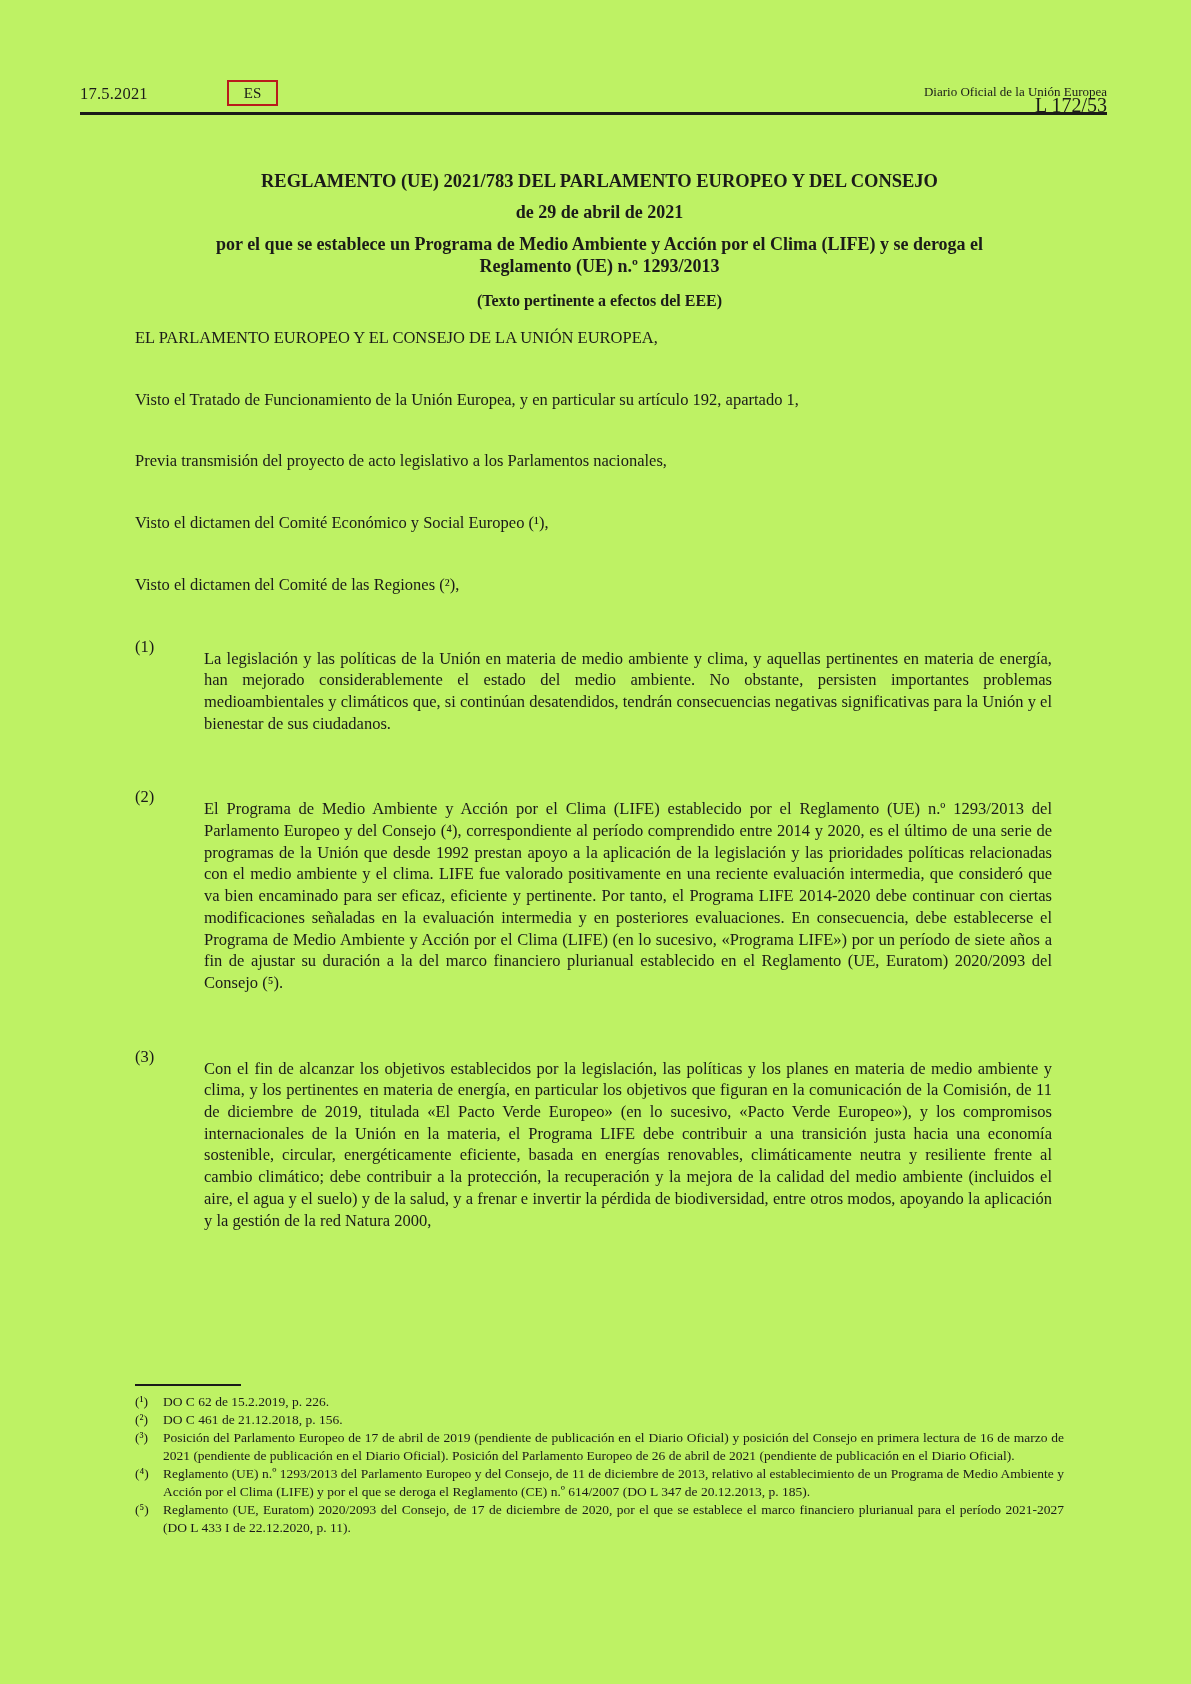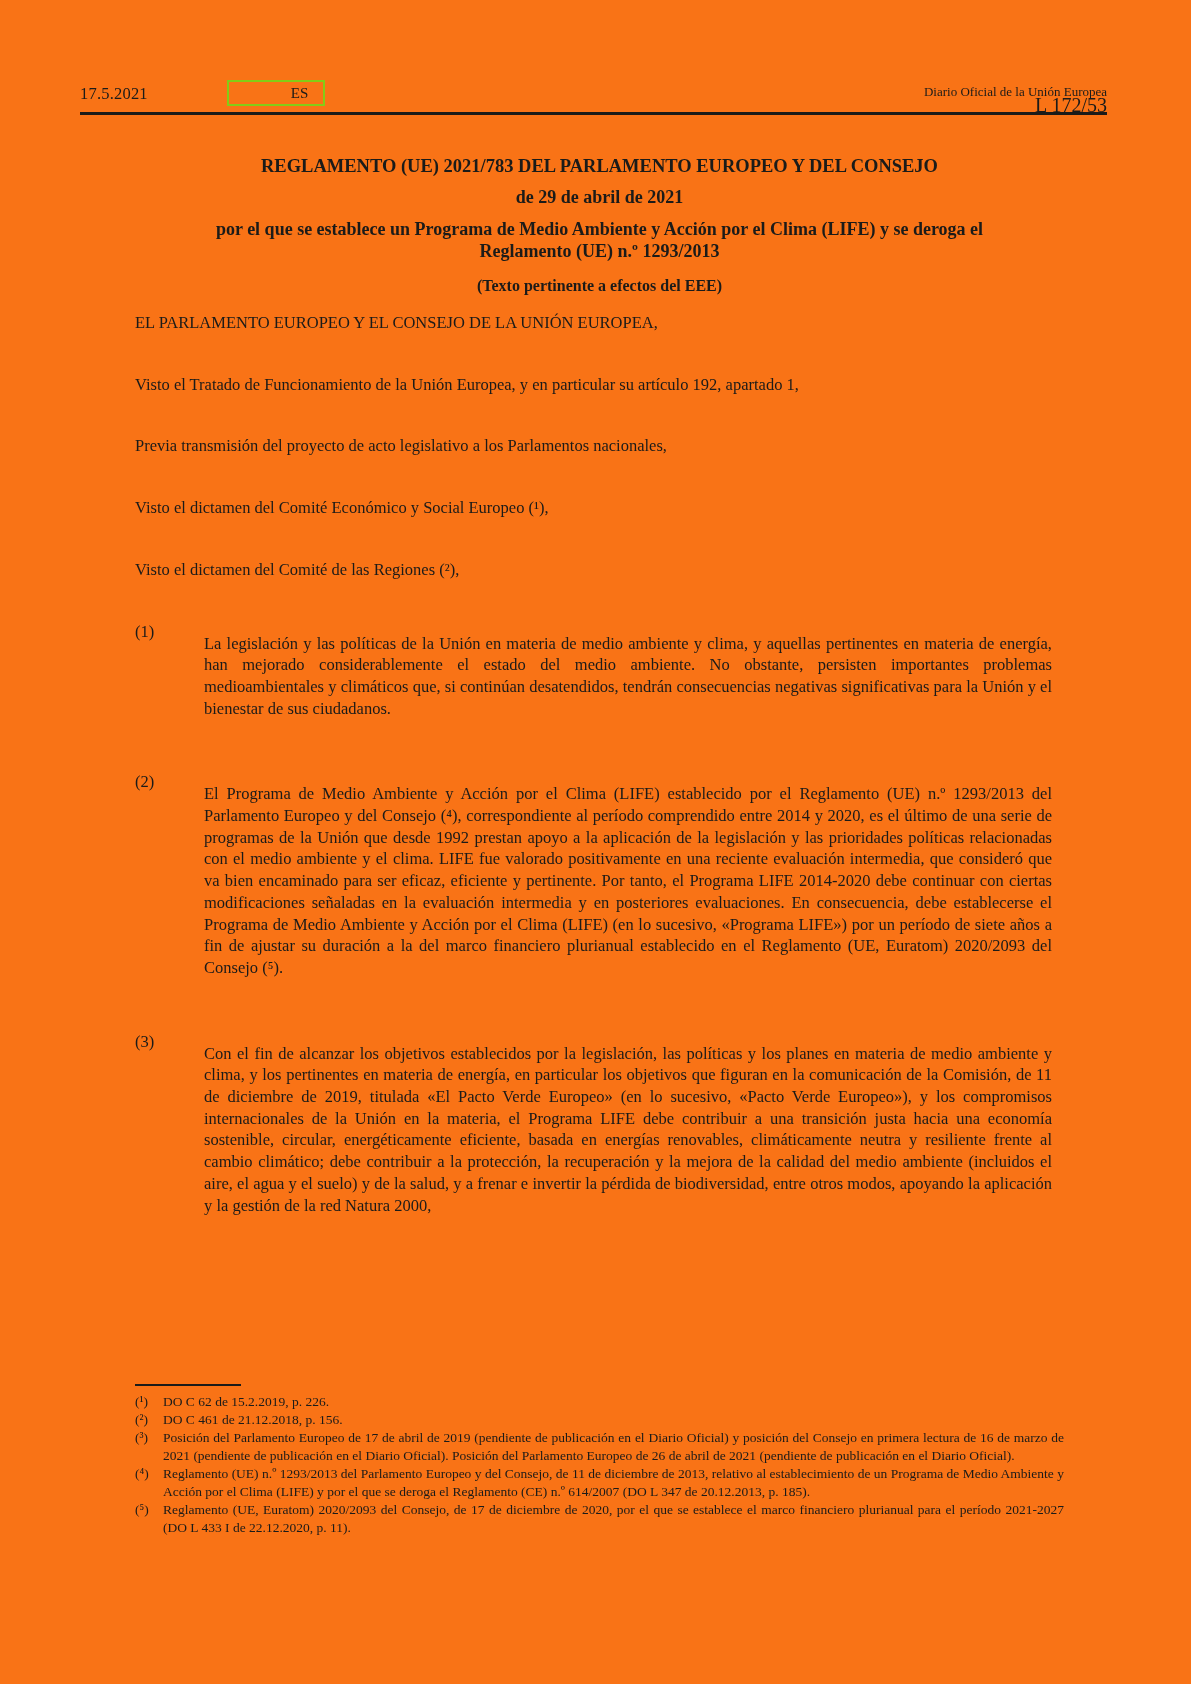--- a/index.html
+++ b/index.html
@@ -1,40 +1,40 @@
 <!DOCTYPE html>
 <html lang="es"><head>
 <meta charset="utf-8">
 <style>
   html, body { margin: 0; padding: 0; background: #ffffff; }
   .page {
     position: relative;
     width: 1191px;
     height: 1684px;
-    background: #f97316;
+    background: #bef264;
     color: #1b1b19;
     font-family: "Liberation Serif", "DejaVu Serif", serif;
     overflow: hidden;
   }
 
   
   .header { position: absolute; top: 80px; left: 80px; right: 84px; height: 30px; }
   .header-date { position: absolute; left: 0; top: 4px; font-size: 16.5px; letter-spacing: .2px; }
   .lang-box {
     position: absolute; left: 147px; top: 0;
     width: 47px; height: 22px;
-    border: 2px solid #84cc16;
-    text-align: center; line-height: 22px; font-size: 15px; padding-left: 47px;
+    border: 2px solid #b91c1c;
+    text-align: center; line-height: 22px; font-size: 15px;
   }
   .header-journal { position: absolute; left: 0; right: 0; top: 4px; text-align: right; font-size: 13px; }
   .header-ref { position: absolute; right: 0; top: 14px; font-size: 20px; }
   .header-rule { position: absolute; top: 112px; left: 80px; width: 1027px; height: 3px; background: #1b1b19; }
 
   
-  .main { position: absolute; left: 135px; top: 150px; width: 929px; }
+  .main { position: absolute; left: 135px; top: 165px; width: 929px; }
 
   .title-block { text-align: center; }
   .title-reg   { font-size: 18.5px; font-weight: bold; margin: 4px 0 0; line-height: 24px; }
   .title-date  { font-size: 18px;   font-weight: bold; margin: 8px 0 9px; line-height: 22px; }
   .title-subject { font-size: 18px; font-weight: bold; margin: 10px auto 0; max-width: 845px; line-height: 22px; }
   .title-note  { font-size: 16px;   font-weight: bold; margin: 14px 0 0; line-height: 20px; }
 
   .preamble { margin-top: 16px; }
   .preamble-p {
     font-size: 16.5px; line-height: 21.7px;

